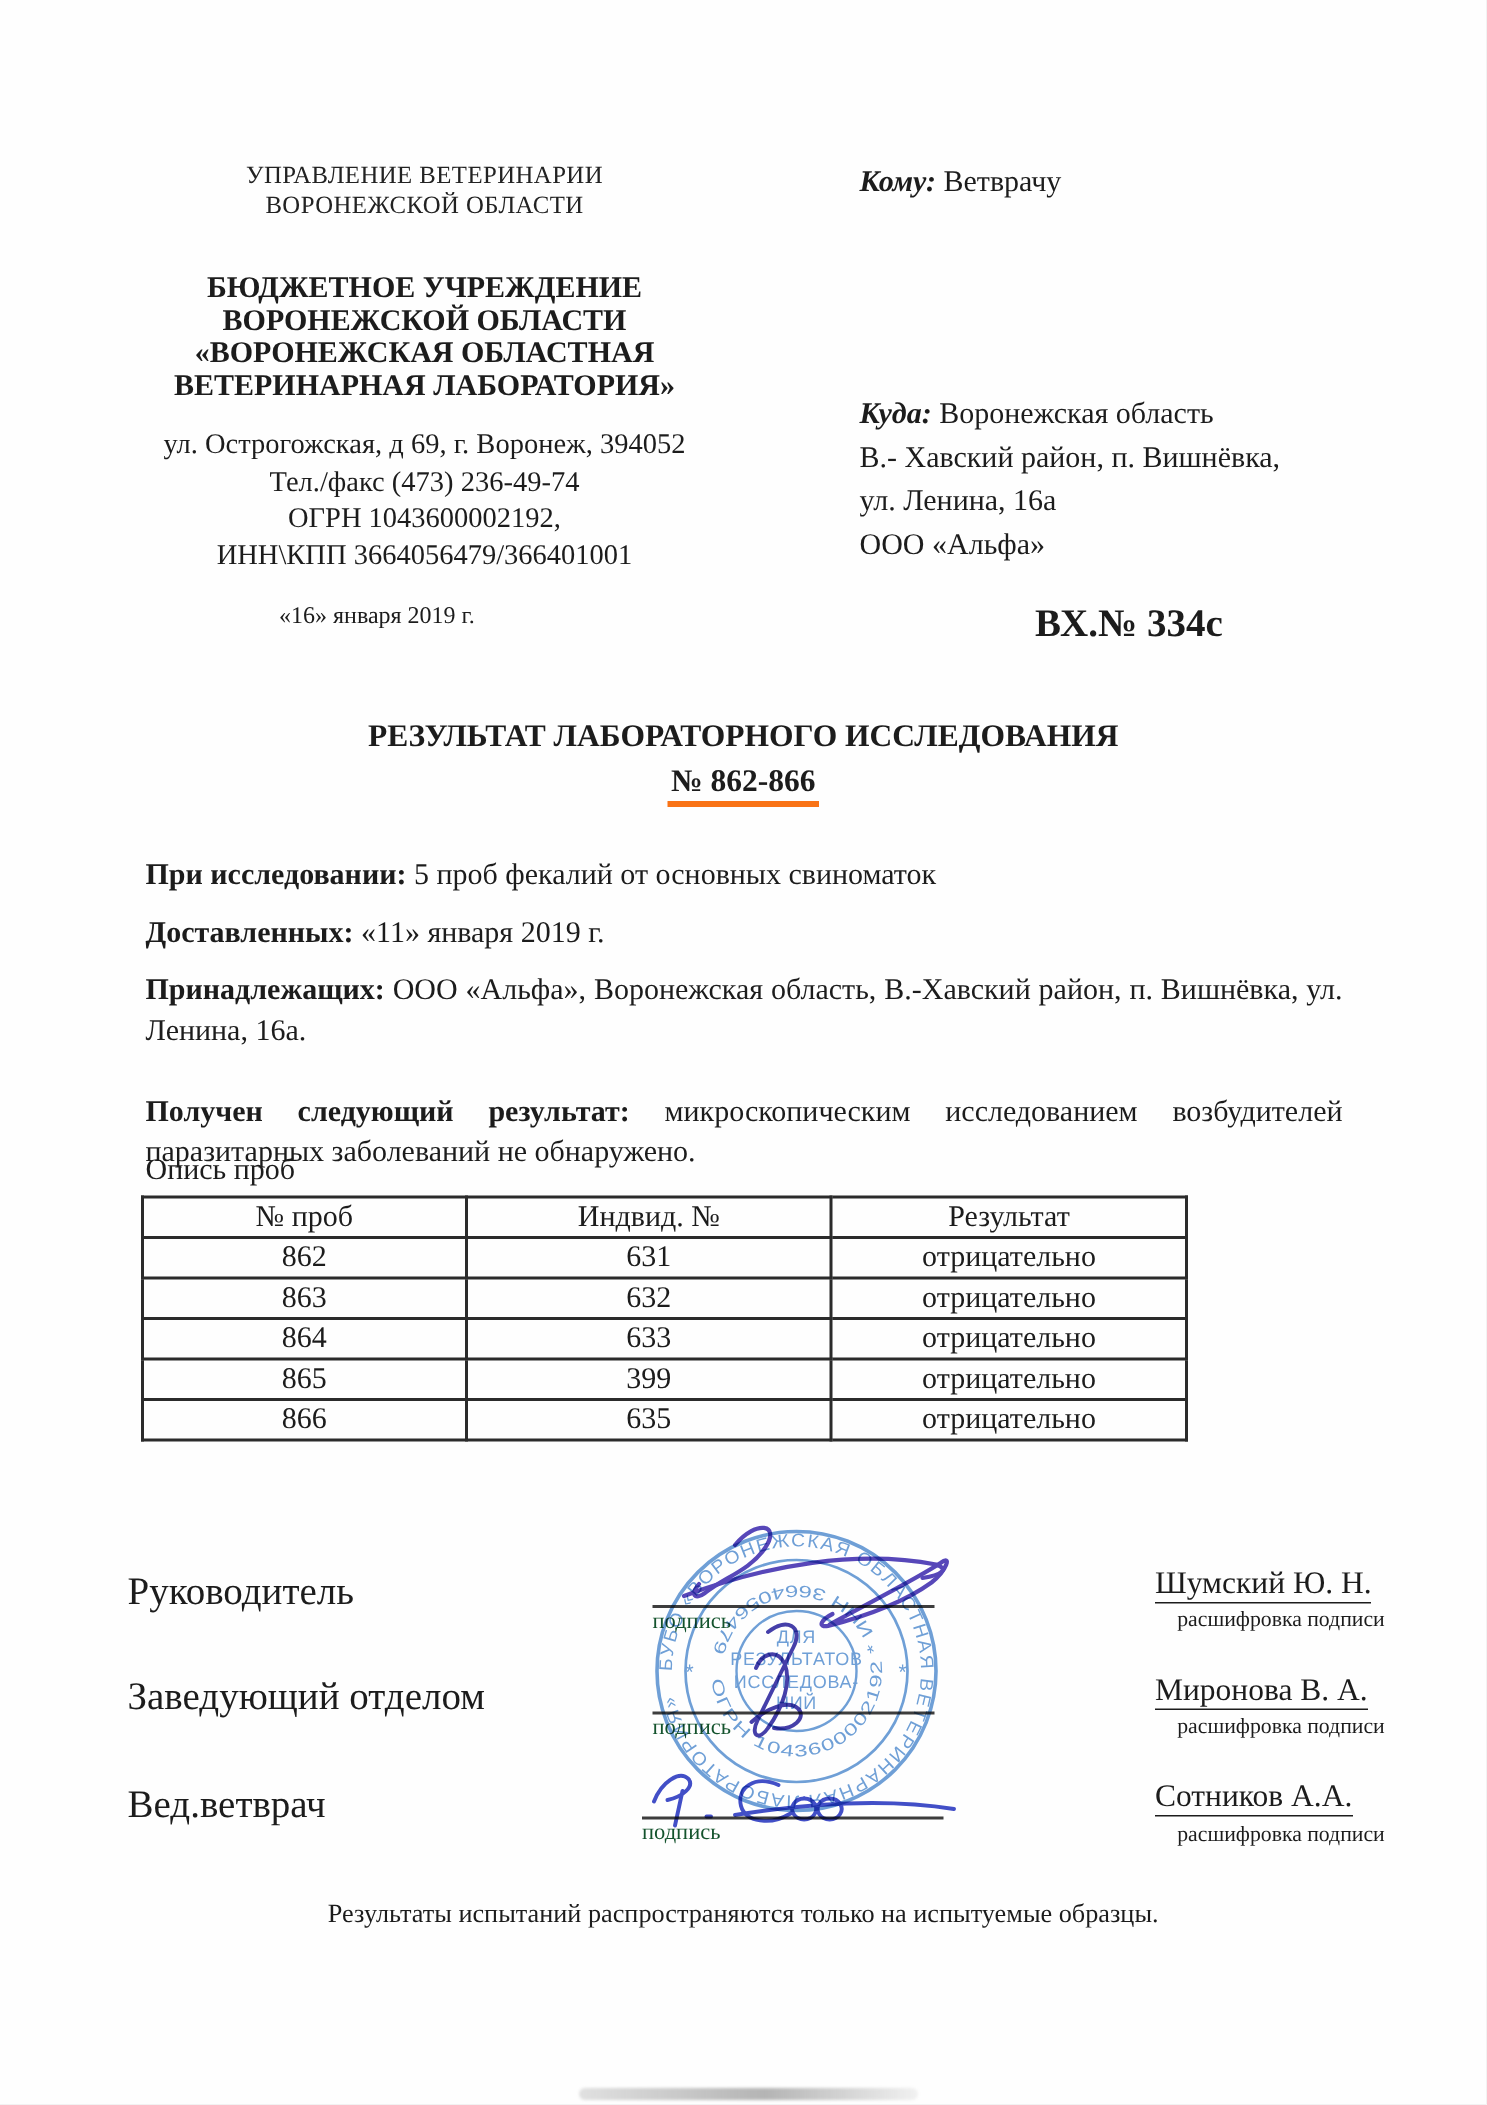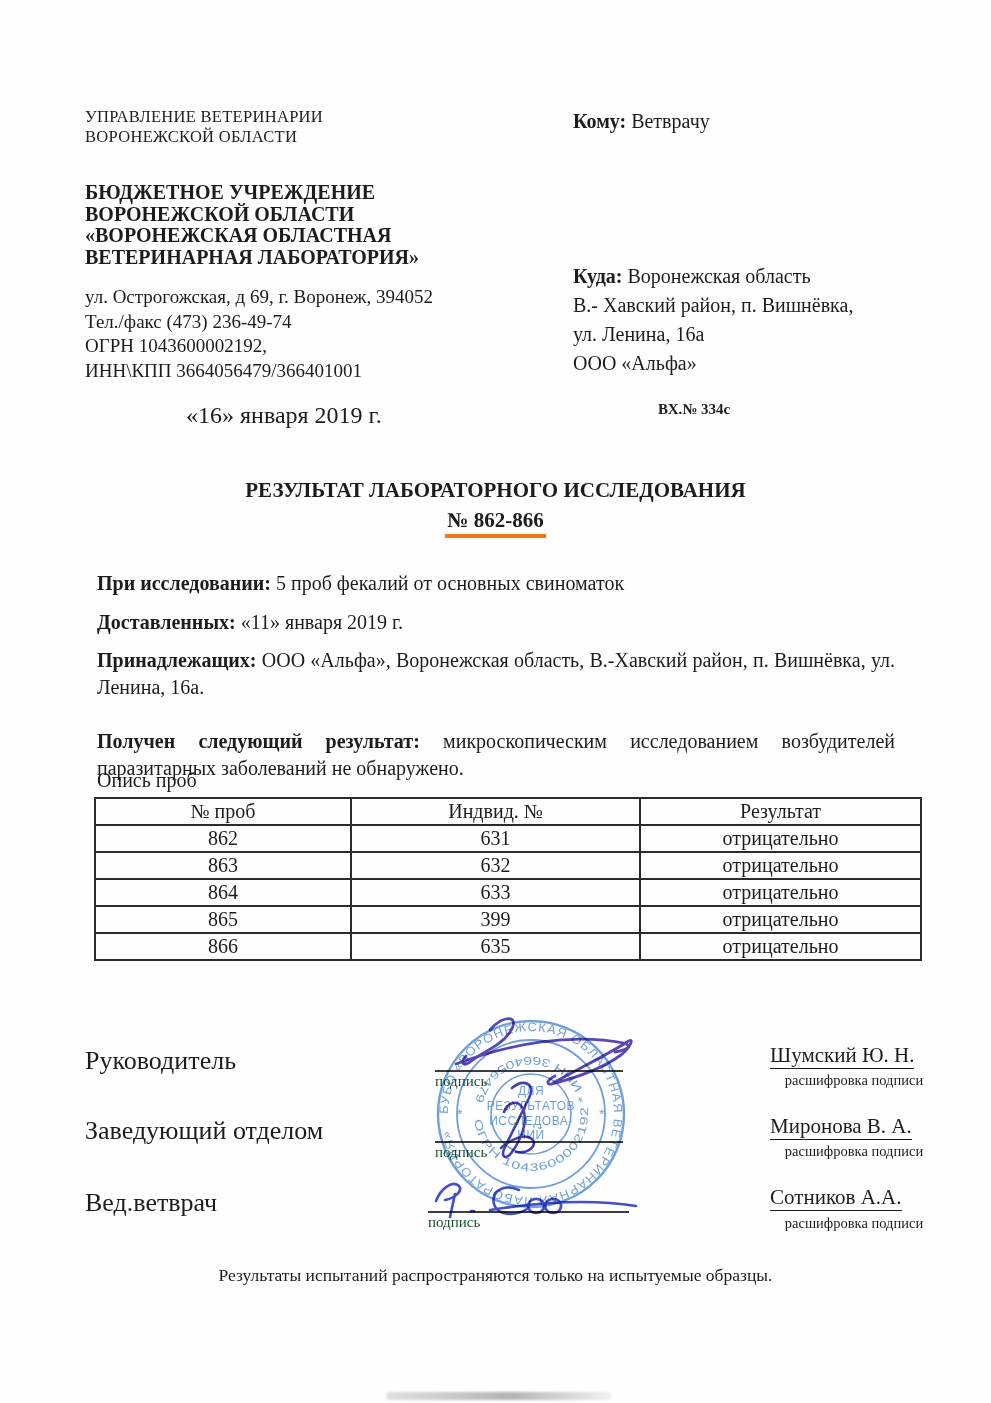--- a/index.html
+++ b/index.html
@@ -2,42 +2,42 @@
 <html lang="ru"><head>
 <meta charset="utf-8">
 <style>
   html,body{margin:0;padding:0;background:#e9e9e9;}
   .page{
     position:relative;width:991px;height:1403px;margin:0 auto;
     background:#fefefe;overflow:hidden;
     font-family:"Liberation Serif","DejaVu Serif",serif;color:#1c1c1c;
   }
   
-  .lh-left{position:absolute;left:85px;top:107px;width:396px;}
+  .lh-left{position:absolute;left:85px;top:107px;width:396px;text-align:center;}
   .dept{font-size:16.5px;line-height:20px;letter-spacing:.3px;color:#222;}
   .org{margin-top:35px;font-weight:bold;font-size:20px;line-height:21.5px;}
   .contacts{margin-top:17px;font-size:19px;line-height:24.5px;}
   
   .lh-right{position:absolute;left:573px;top:110px;width:400px;font-size:20px;}
-  .to-line b,.where-line b{font-weight:bold;}
+  .to-line b,.where-line b{font-weight:bold;font-style:italic;}
   .where-block{position:absolute;left:0;top:152px;width:400px;line-height:29px;}
   
-  .doc-date{position:absolute;left:186px;top:402px;font-size:24px;}
-  .incoming-no{position:absolute;left:658px;top:401px;font-size:15px;font-weight:bold;}
+  .doc-date{position:absolute;left:186px;top:402px;font-size:16px;}
+  .incoming-no{position:absolute;left:690px;top:401px;font-size:26px;font-weight:bold;}
   
   .title{position:absolute;left:0;top:477px;width:991px;text-align:center;font-weight:bold;font-size:21px;line-height:26px;}
   .title-num{display:inline-block;margin-top:4px;border-bottom:4px solid #f97316;padding:0 2px 1px;}
   
   .body-block{position:absolute;left:85px;top:558px;width:822px;font-size:20px;line-height:26.5px;}
   .body-block p{margin:12px;}
   .p-belongs{text-align:justify;}
   .p-result{margin-top:28px !important;text-align:justify;}
   
   .samples-caption{position:absolute;left:97px;top:769px;font-size:20px;}
-  table.samples{position:absolute;left:94px;top:797px;width:828px;border-collapse:collapse;font-size:20px;table-layout:fixed;}
+  table.samples{position:absolute;left:94px;top:797px;width:698px;border-collapse:collapse;font-size:20px;table-layout:fixed;}
   table.samples th,table.samples td{
     border:2px solid #2b2b2b;text-align:center;font-weight:normal;
     height:25px;padding:0 4px;line-height:25px;
   }
   
   .sig-role{position:absolute;left:85px;font-size:26px;}
   .sig-line{position:absolute;height:23px;border-bottom:2px solid #3d3d3d;}
   .sig-caption{position:absolute;font-size:15px;color:#14532d;}
   .sig-name{position:absolute;left:770px;font-size:21px;}
   .sig-name span{border-bottom:1.6px solid #1c1c1c;padding-bottom:1px;}

